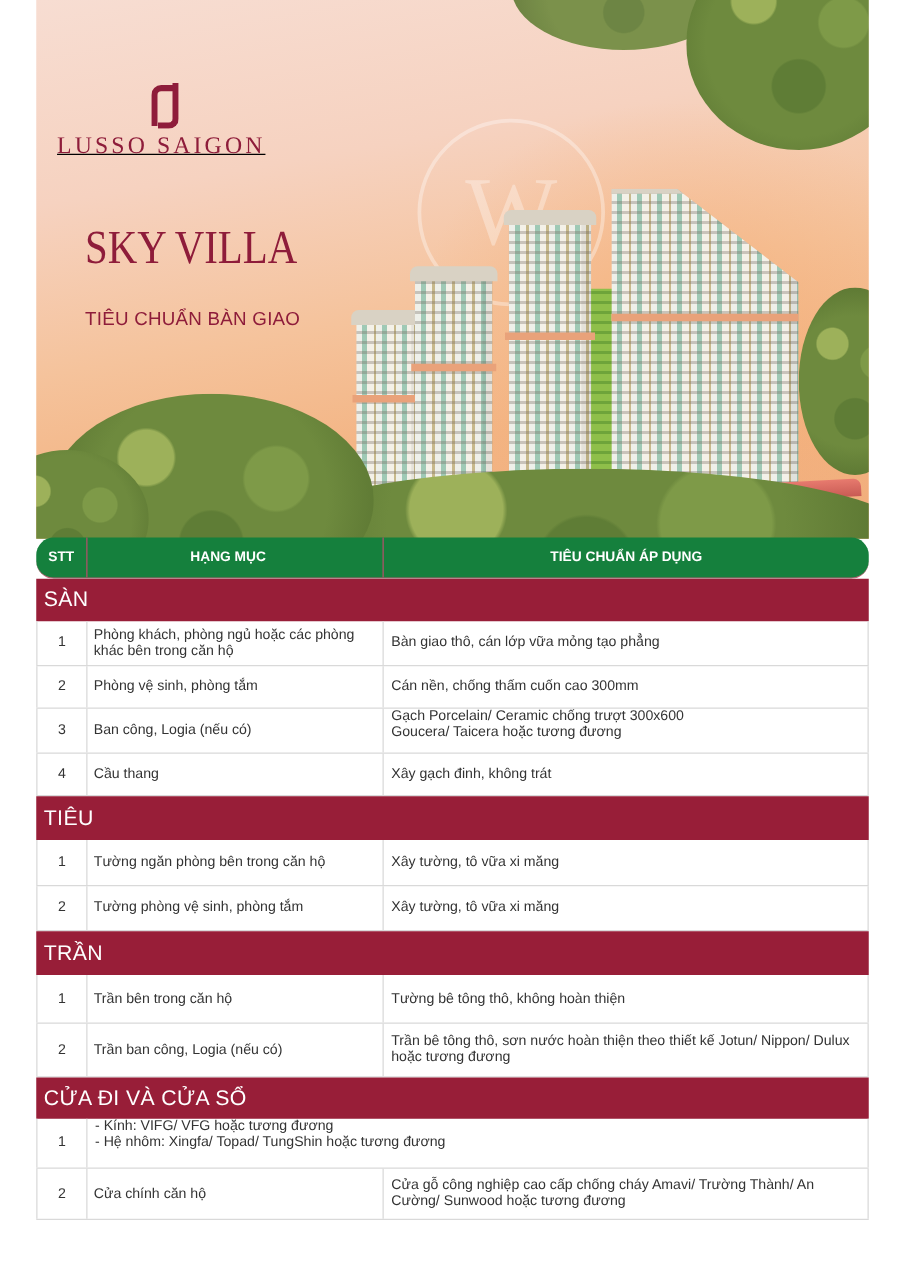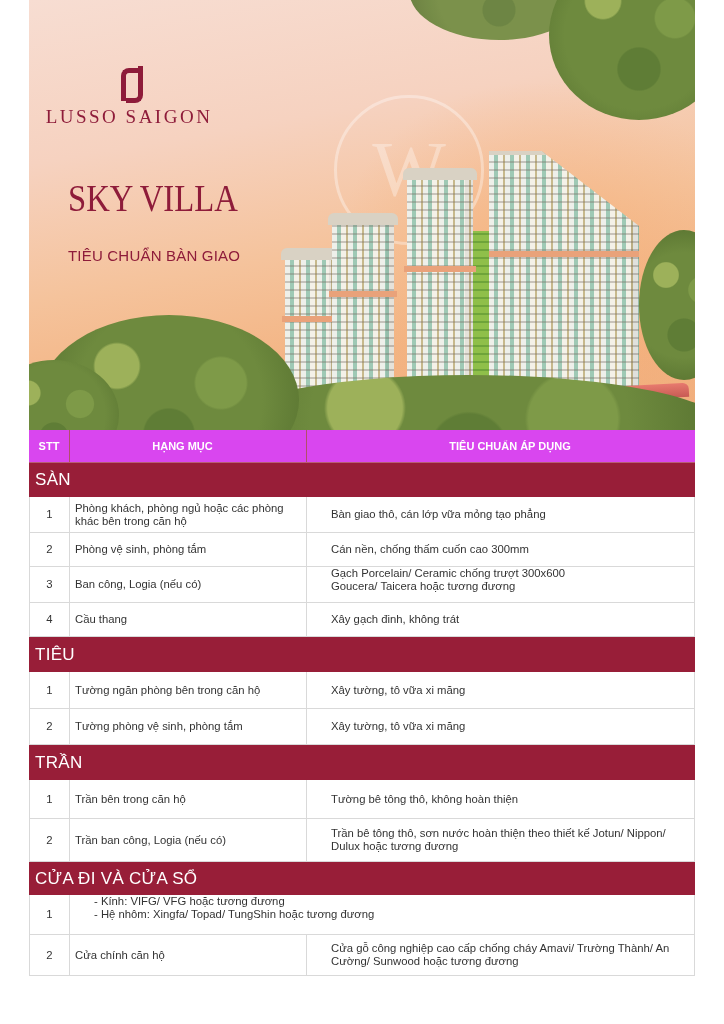--- a/index.html
+++ b/index.html
@@ -52,42 +52,42 @@
         radial-gradient(circle at 50% 70%, #5f7d36 0 14%, transparent 15%),
         radial-gradient(circle at 50% 50%, #6e8a3e 0 60%, #56712f 100%);
     }
     .tr-top1 { left: 380px; top: -60px; width: 180px; height: 100px; opacity: 0.9; }
     .tr-top2 { left: 520px; top: -50px; width: 180px; height: 170px; }
     .tr-right { left: 610px; top: 230px; width: 90px; height: 150px; }
     .tr-left { left: 10px; top: 315px; width: 260px; height: 170px; }
     .tr-left2 { left: -40px; top: 360px; width: 130px; height: 110px; }
     .tr-bottom { left: 180px; top: 375px; width: 520px; height: 110px; border-radius: 50% 50% 0 0; }
 
-    .brand { position: absolute; left: 39px; top: 66px; width: 180px; text-align: center; }
+    .brand { position: absolute; left: 39px; top: 66px; width: 180px; text-align: center; text-decoration: underline; }
     .brand-mark { display: block; margin: 0 auto; width: 22px; height: 34px; position: relative; }
     .brand-mark::before { content: ""; position: absolute; left: 3px; top: 2px; width: 14px; height: 28px;
       border: 5px solid #8e1c3a; border-right: none; border-bottom: none; border-radius: 8px 0 0 0; }
     .brand-mark::after { content: ""; position: absolute; left: 8px; top: 0px; width: 12px; height: 32px;
       border: 5px solid #8e1c3a; border-left: none; border-top: none; border-radius: 0 0 8px 0; }
     .brand-name { margin-top: 6px; font-family: "Liberation Serif", serif; font-size: 19px; letter-spacing: 2.5px;
       color: #8e1c3a; }
 
     .title { position: absolute; left: 68px; top: 176px; font-family: "Liberation Serif", serif;
       font-size: 38px; color: #8e1c3a; letter-spacing: 0px; transform: scaleX(0.86); transform-origin: left; }
     .subtitle { position: absolute; left: 68px; top: 231px; font-size: 15px; color: #8e1c3a; letter-spacing: 0.2px; margin-top: 16px; }
 
     
     .table { position: absolute; left: 29px; top: 430px; width: 666px; border-collapse: collapse; }
     .row { display: flex; width: 666px; border-bottom: 1px solid #d9d9d9; }
-    .row.head { background: #d946ef; height: 33px; border-bottom: 1px solid #b85d72; }
+    .row.head { background: #15803d; height: 33px; border-bottom: 1px solid #b85d72; border-radius: 14px; }
     .row.section { background: #981e38; height: 34px; border-bottom: none; }
     .cell { display: flex; align-items: center; font-size: 11.3px; color: #333; line-height: 13px; }
     .c-stt { width: 41px; justify-content: center; border-right: 1px solid #d9d9d9; border-left: 1px solid #d9d9d9; }
     .c-item { width: 237px; padding-left: 5px; padding-right: 16px; border-right: 1px solid #d9d9d9; }
-    .c-std { flex: 1; padding-left: 6px; padding-right: 6px; border-right: 1px solid #d9d9d9; margin-left: 18px; }
+    .c-std { flex: 1; padding-left: 6px; padding-right: 6px; border-right: 1px solid #d9d9d9; }
     .head .cell { color: #ffffff; font-weight: bold; font-size: 11px; justify-content: center; border-color: #b0506a; border-left: none; }
     .head .c-std { border-right: none; }
     .section .sec-label { color: #ffffff; font-size: 17px; padding-left: 6px; display: flex; align-items: center; letter-spacing: 0.3px; }
     .std-line { display: block; }
     .multi { flex-direction: column; align-items: flex-start; }
   </style>
 </head>
 <body>
 
 <div class="hero">

